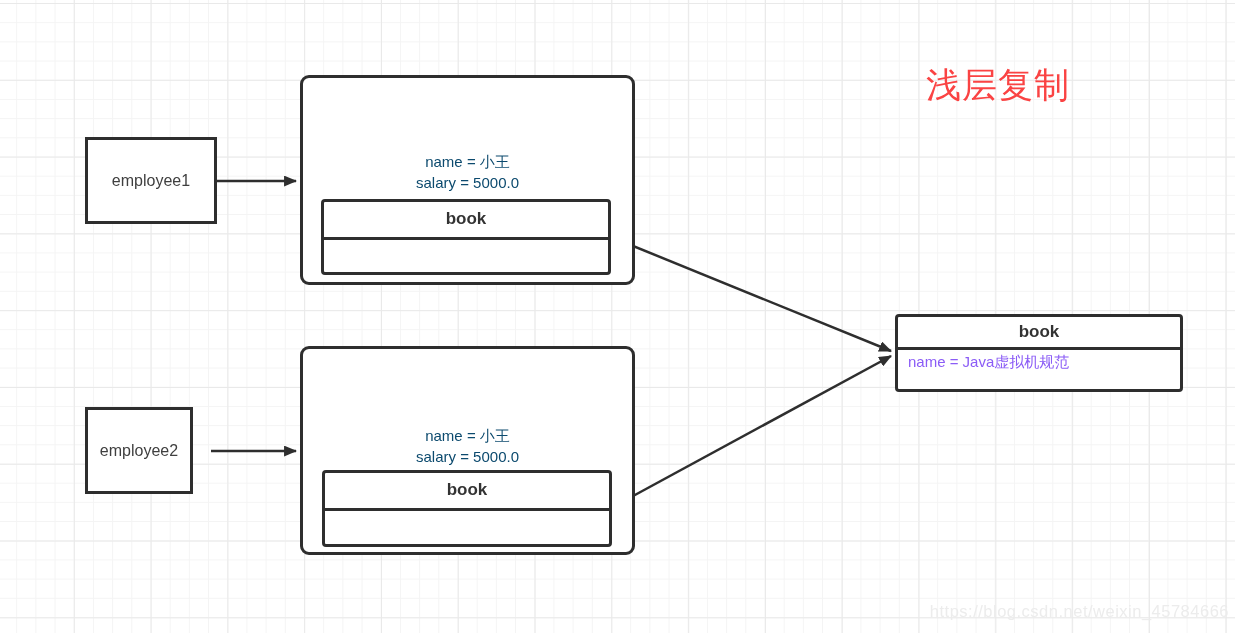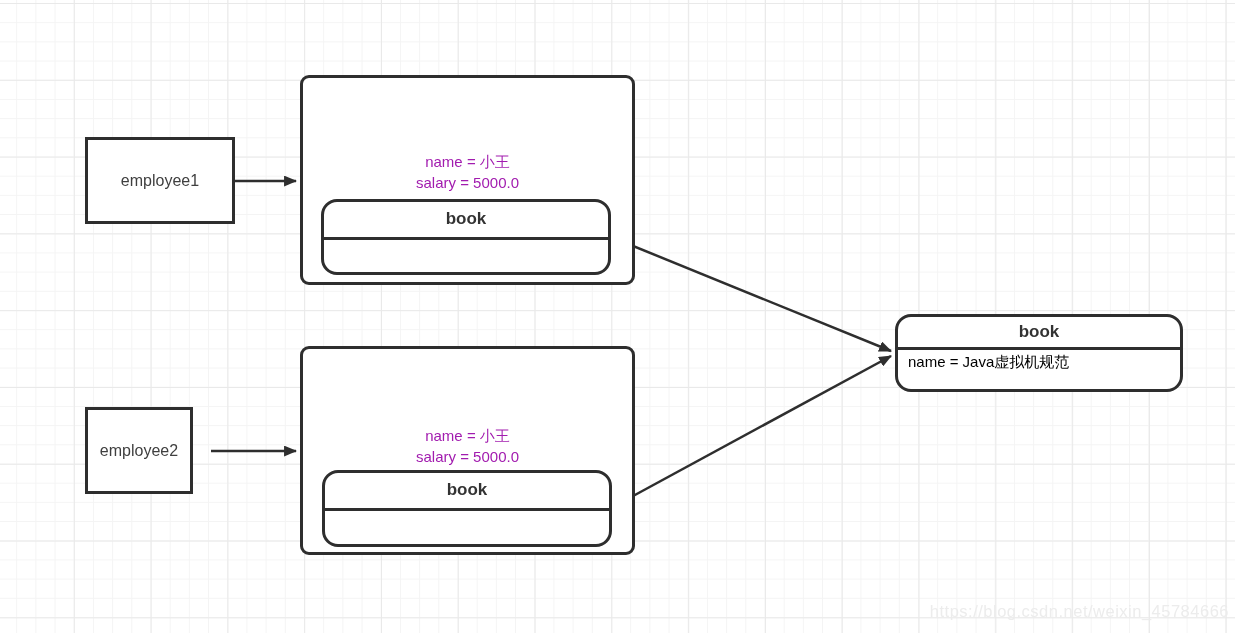--- a/index.html
+++ b/index.html
@@ -41,39 +41,39 @@
     justify-content: center;
     font-size: 16px;
   }
   .obj-box { border-radius: 9px; }
   .obj-text {
     position: absolute;
     left: 0; right: 0;
     text-align: center;
     font-size: 15px;
     line-height: 21px;
-    color: #a21caf;
+    color: #0c4a6e;
   }
   .book-box {
     position: absolute;
     border: 3px solid #2e2e2e;
-    border-radius: 16px;
+    border-radius: 4px;
     background: #ffffff;
   }
   .book-header {
     border-bottom: 3px solid #2e2e2e;
     text-align: center;
     font-weight: bold;
     font-size: 17px;
     color: #333333;
   }
   .book-body {
     font-size: 15px;
     line-height: 19px;
-    color: #000000;
+    color: #8b5cf6;
     padding: 2px 10px 0 10px;
   }
   .title-red {
     position: absolute;
     left: 926px;
     top: 62px;
     font-size: 35px;
     font-weight: 500;
     color: #fa4343;
     letter-spacing: 1px;
@@ -99,21 +99,21 @@
       <marker id="ah" viewBox="0 0 12 10" refX="11" refY="5" markerWidth="13" markerHeight="11" orient="auto" markerUnits="userSpaceOnUse">
         <path d="M0,0 L12,5 L0,10 Z" fill="#2e2e2e"></path>
       </marker>
     </defs>
     <path class="edge" d="M211,181 L296,181" marker-end="url(#ah)"></path>
     <path class="edge" d="M211,451 L296,451" marker-end="url(#ah)"></path>
     <path class="edge" d="M611,237 L891,351" marker-end="url(#ah)"></path>
     <path class="edge" d="M611,508 L891,356" marker-end="url(#ah)"></path>
   </svg>
 
-  <div class="node emp-box" style="left:85px; top:137px; width:150px; height:87px;">
+  <div class="node emp-box" style="left:85px; top:137px; width:132px; height:87px;">
     <span>employee1</span>
   </div>
 
   <div class="node emp-box" style="left:85px; top:407px; width:108px; height:87px;">
     <span>employee2</span>
   </div>
 
   <div class="node obj-box" style="left:300px; top:75px; width:335px; height:210px;">
     <div class="obj-text" style="top:73px;">
       <div>name = 小王</div>
@@ -136,16 +136,17 @@
     </div>
   </div>
 
   <div class="book-box" style="left:895px; top:314px; width:288px; height:78px;">
     <div class="book-header" style="height:33px; line-height:30px;">book</div>
     <div class="book-body">
       <div>name = Java虚拟机规范</div>
     </div>
   </div>
 
+  <div class="title-red">浅层复制</div>
 
   <div class="watermark">https://blog.csdn.net/weixin_45784666</div>
 
 </div>
 
 </body></html>

